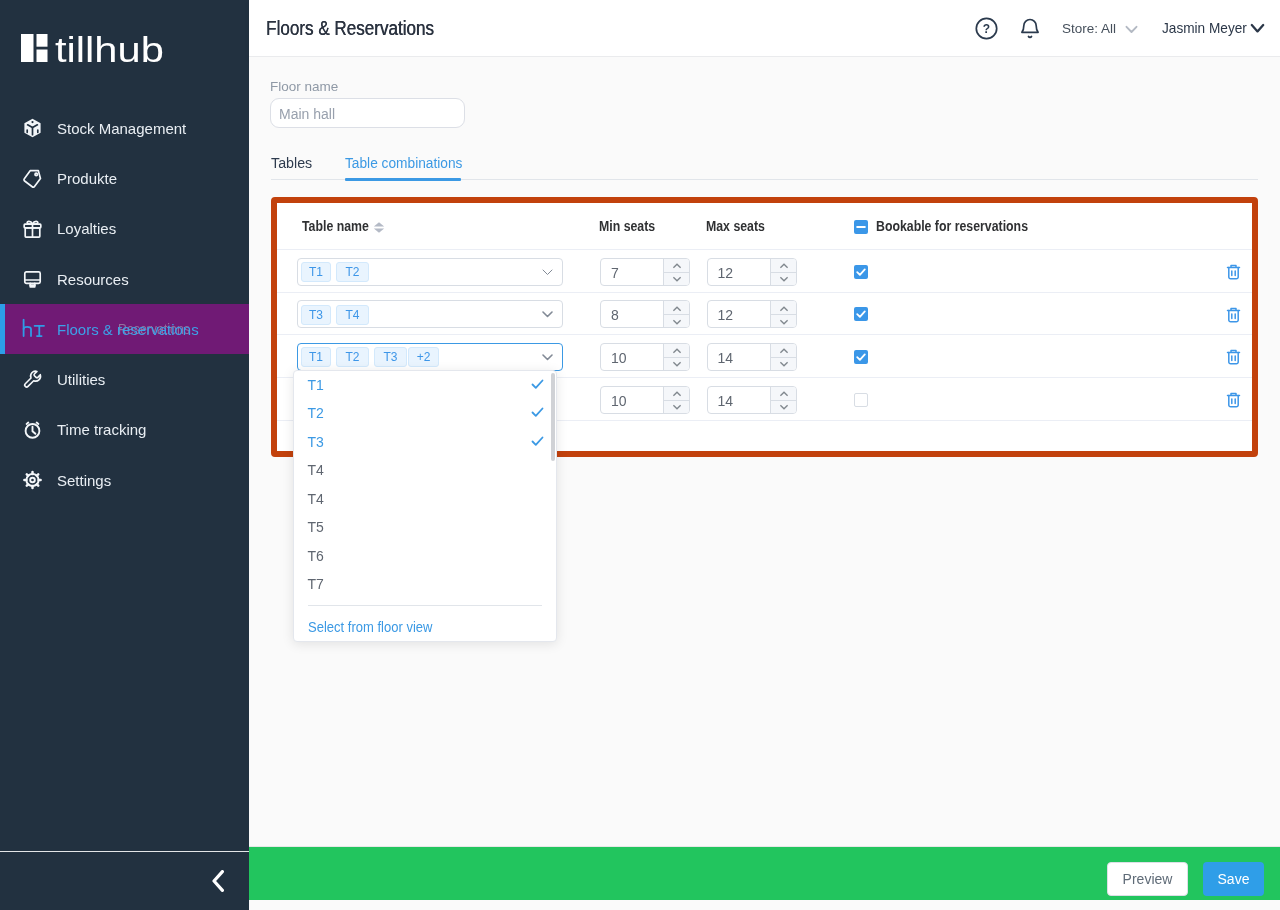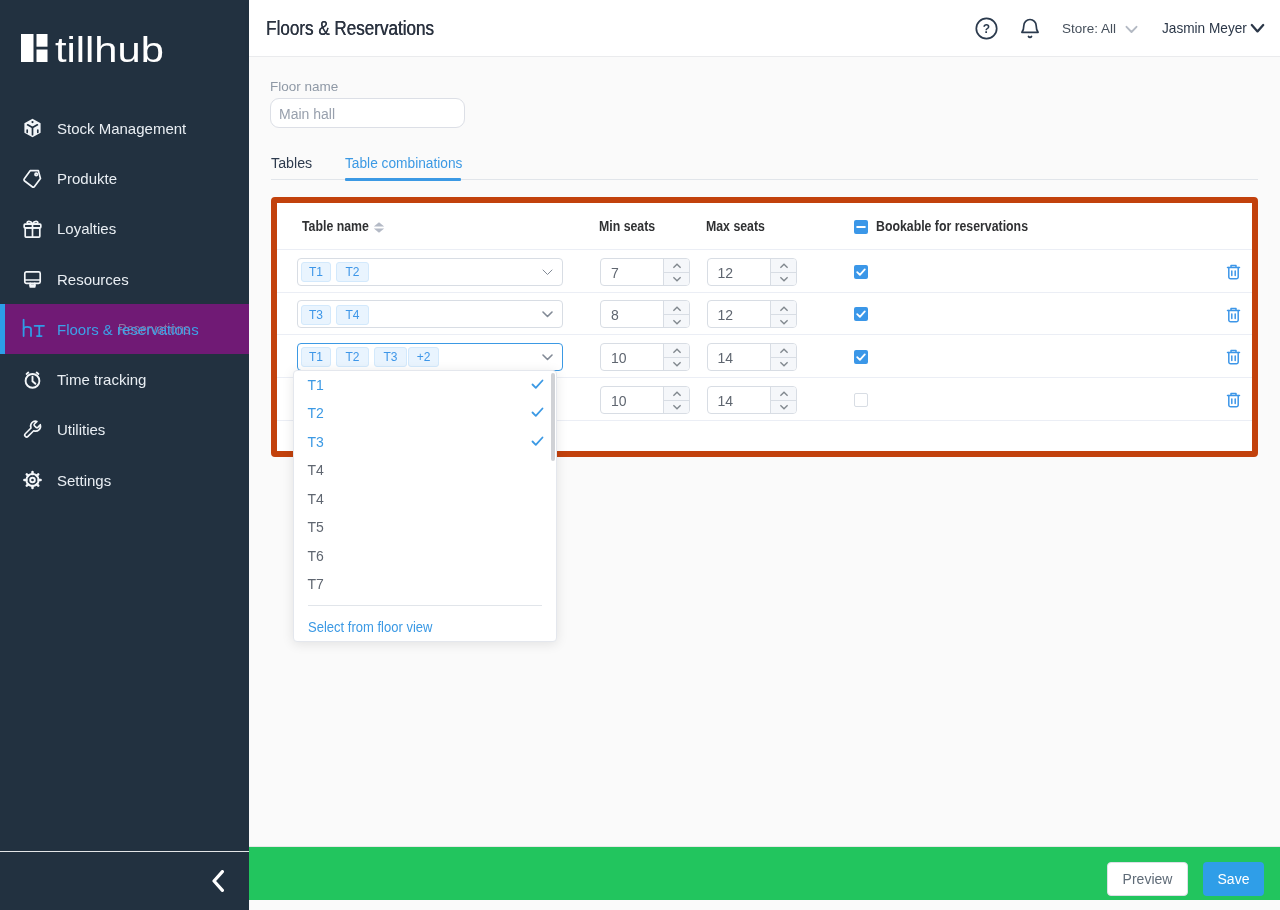--- a/index.html
+++ b/index.html
@@ -132,33 +132,33 @@
               <path d="M1.6 10.4 C1.6 7.6 9 7.6 9 10.4 V17.6"></path>
               <path d="M12.6 7.3 H22"></path>
               <path d="M17.3 7.3 V17.6"></path>
               <path d="M15 17.6 H19.6"></path>
             </g>
           </svg></span>
         <span class="ghost">Reservations</span>
         <span class="lb" style="position:absolute;left:57px;">Floors &amp; reservations</span>
       </div>
     <div class="mi">
+        <span class="ic"><svg width="21" height="21" viewBox="0 0 21 21" fill="none" stroke="#f3f6f9" stroke-width="1.7" stroke-linecap="round" stroke-linejoin="round">
+            <path d="M18.3 5.2 a4.9 4.9 0 0 1 -6.6 6 l-5.7 5.7 a1.9 1.9 0 0 1 -2.7 -2.7 l5.7 -5.7 a4.9 4.9 0 0 1 6 -6.6 L12.4 4.5 a1.2 1.2 0 0 0 0 1.7 l1.7 1.7 a1.2 1.2 0 0 0 1.7 0 Z" stroke-width="1.6"></path>
+          </svg></span>
+        <span class="lb">Utilities</span>
+      </div>
+    <div class="mi">
         <span class="ic"><svg width="21" height="21" viewBox="0 0 21 21" fill="none" stroke="#f3f6f9" stroke-linecap="round" stroke-linejoin="round">
             <circle cx="10.5" cy="11.4" r="6.9" stroke-width="1.9"></circle>
             <path d="M10.5 7.2 V11.7 L13.4 14.3" stroke-width="1.9"></path>
             <path d="M4.6 4.4 L6.3 3.1" stroke-width="1.9"></path>
             <path d="M16.4 4.4 L14.7 3.1" stroke-width="1.9"></path>
           </svg></span>
         <span class="lb">Time tracking</span>
-      </div>
-    <div class="mi">
-        <span class="ic"><svg width="21" height="21" viewBox="0 0 21 21" fill="none" stroke="#f3f6f9" stroke-width="1.7" stroke-linecap="round" stroke-linejoin="round">
-            <path d="M18.3 5.2 a4.9 4.9 0 0 1 -6.6 6 l-5.7 5.7 a1.9 1.9 0 0 1 -2.7 -2.7 l5.7 -5.7 a4.9 4.9 0 0 1 6 -6.6 L12.4 4.5 a1.2 1.2 0 0 0 0 1.7 l1.7 1.7 a1.2 1.2 0 0 0 1.7 0 Z" stroke-width="1.6"></path>
-          </svg></span>
-        <span class="lb">Utilities</span>
       </div>
     <div class="mi">
         <span class="ic"><svg width="21" height="21" viewBox="0 0 21 21" fill="none" stroke="#f3f6f9" stroke-linecap="round">
             <circle cx="10.5" cy="10.5" r="6.1" stroke-width="2"></circle>
             <circle cx="10.5" cy="10.5" r="2.3" stroke-width="1.9"></circle>
             <g stroke-width="2.5">
               <path d="M16.6 10.5 H18.6"></path>
               <path d="M2.4 10.5 H4.4"></path>
               <path d="M10.5 16.6 V18.6"></path>
               <path d="M10.5 2.4 V4.4"></path>

